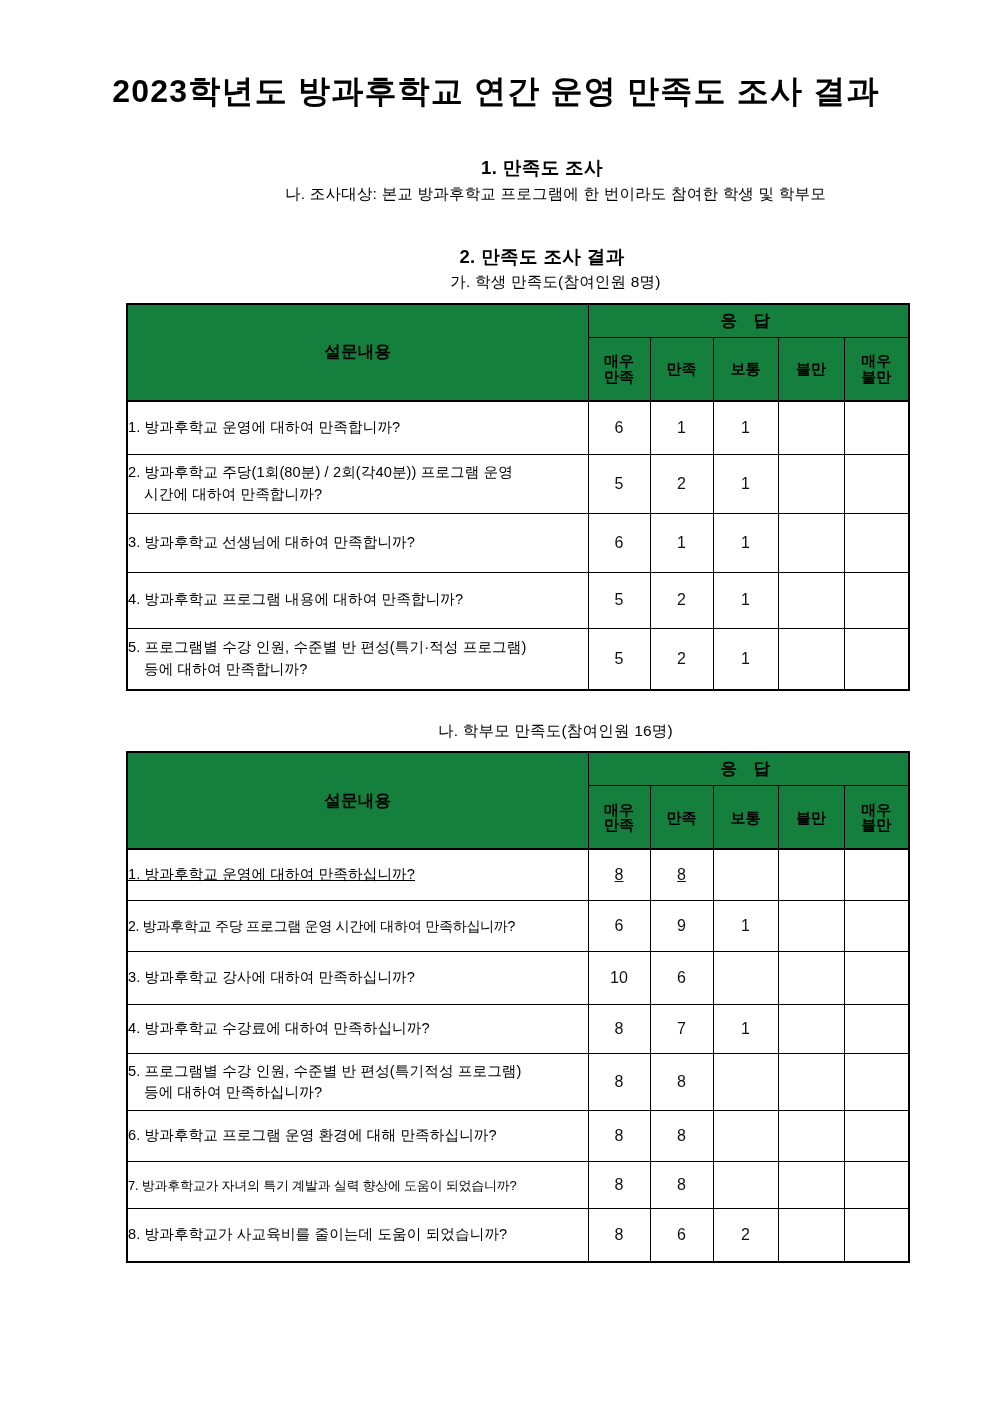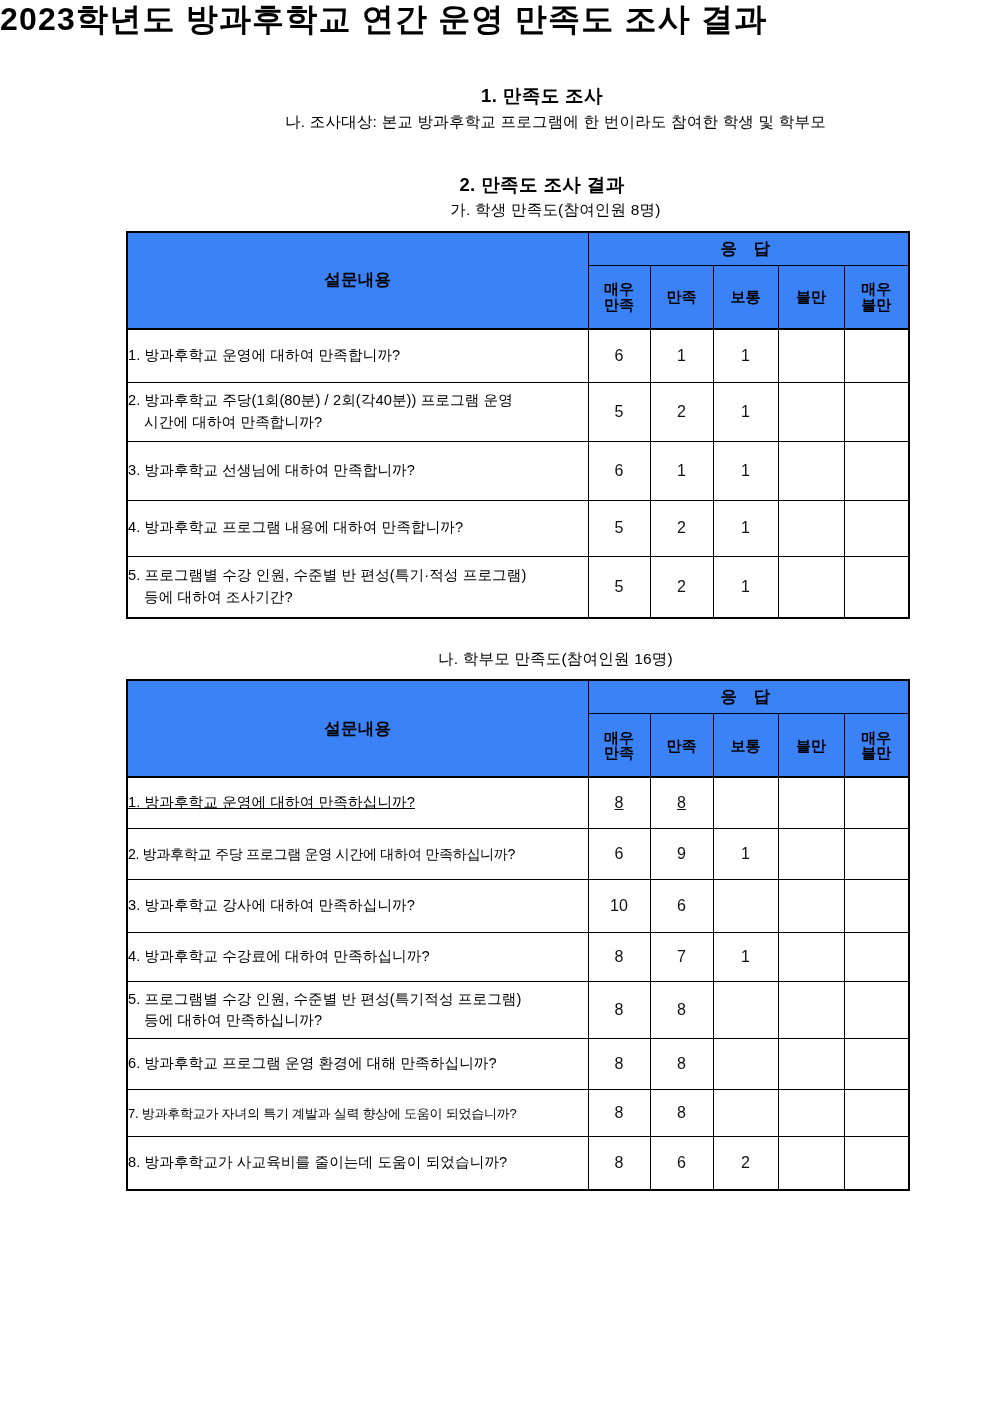--- a/index.html
+++ b/index.html
@@ -20,21 +20,22 @@
     position: relative;
     width: 992px;
     height: 1403px;
     box-sizing: border-box;
     padding: 0;
   }
 
   
   .doc-title {
     margin: 0;
-    text-align: left;
+    padding-top: 72px;
+    text-align: center;
     font-size: 32px;
     font-weight: bold;
     letter-spacing: 1.2px;
     line-height: 1.2;
     white-space: nowrap;
   }
 
   
   .section {
     margin-left: 92px;
@@ -81,21 +82,21 @@
     border: 2px solid #000;
   }
   table.survey th,
   table.survey td {
     border: 1px solid #000;
     padding: 0;
     vertical-align: middle;
   }
 
   th.hdr {
-    background: #3b82f6;
+    background: #15803d;
     font-weight: bold;
     text-align: center;
     font-size: 16px;
     letter-spacing: 0.3px;
   }
   th.hdr-q {
     font-size: 16.5px;
     border-bottom: 2px solid #000 !important;
   }
   th.hdr-resp {
@@ -243,21 +244,21 @@
           </td>
           <td class="num">5</td>
           <td class="num">2</td>
           <td class="num">1</td>
           <td class="num"></td>
           <td class="num"></td>
         </tr>
         <tr class="r5">
           <td class="q">
             <span>5. 프로그램별 수강 인원, 수준별 반 편성(특기·적성 프로그램)</span>
-            <span class="cont">등에 대하여 조사기간?</span>
+            <span class="cont">등에 대하여 만족합니까?</span>
           </td>
           <td class="num">5</td>
           <td class="num">2</td>
           <td class="num">1</td>
           <td class="num"></td>
           <td class="num"></td>
         </tr>
       </tbody>
     </table>
   </div>

